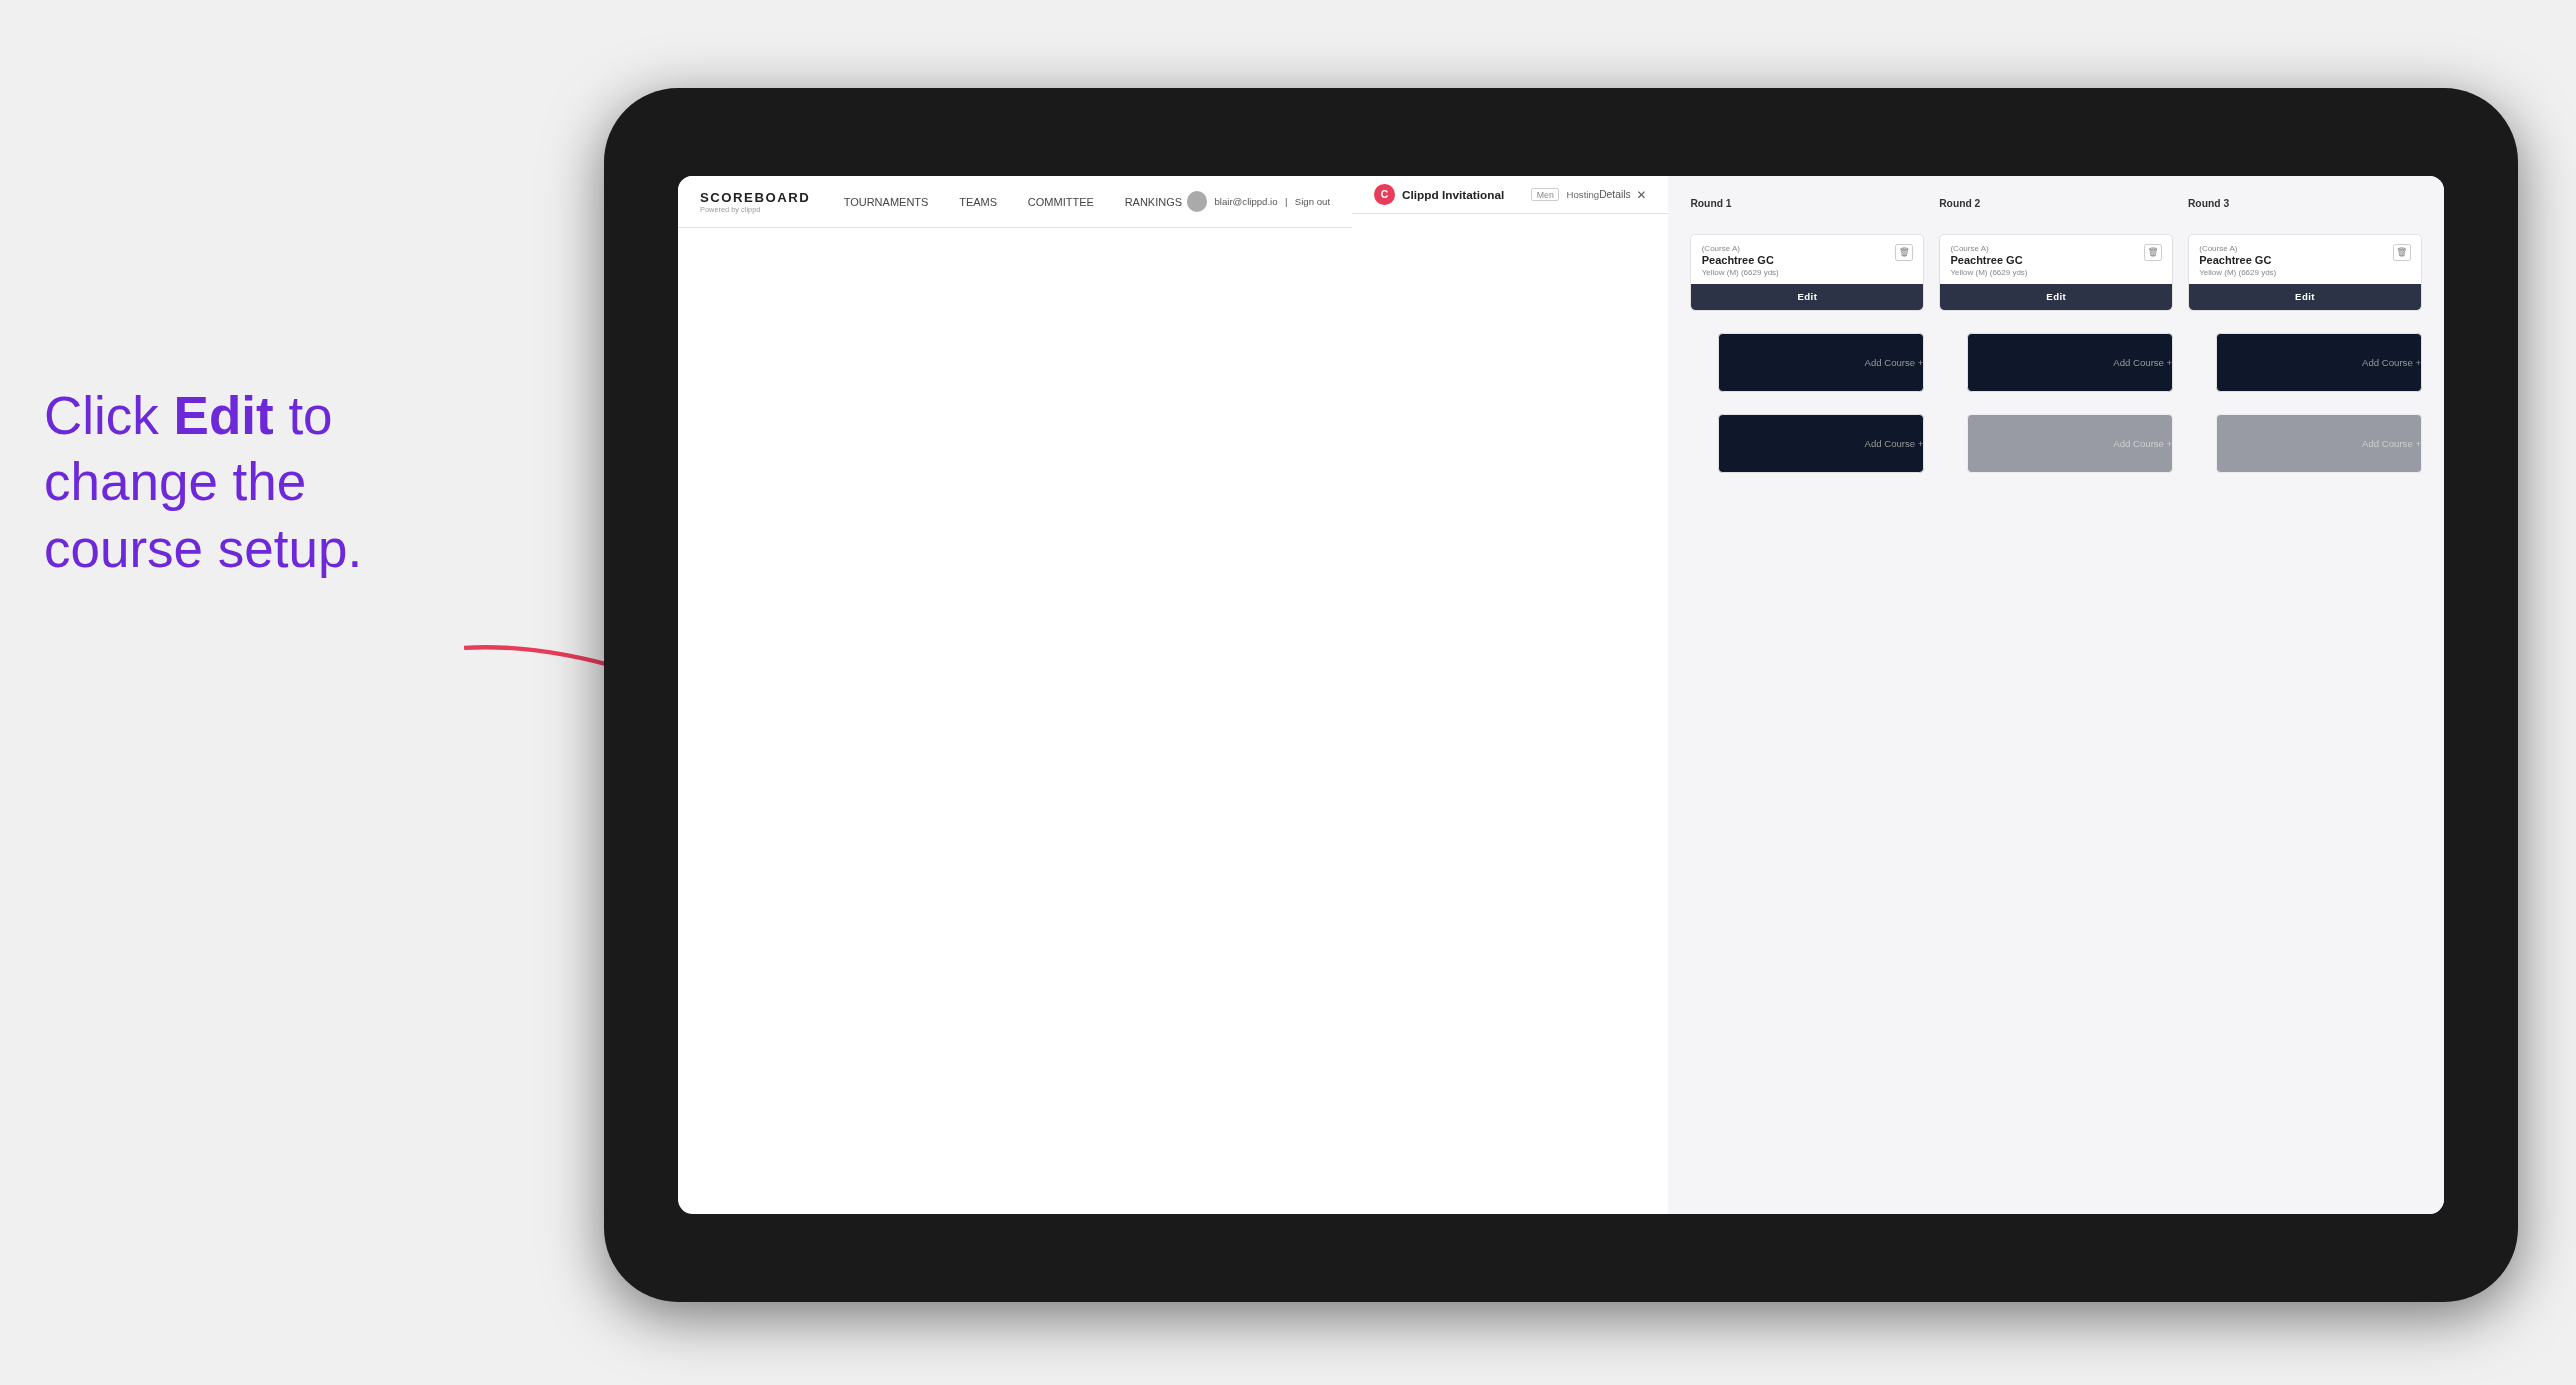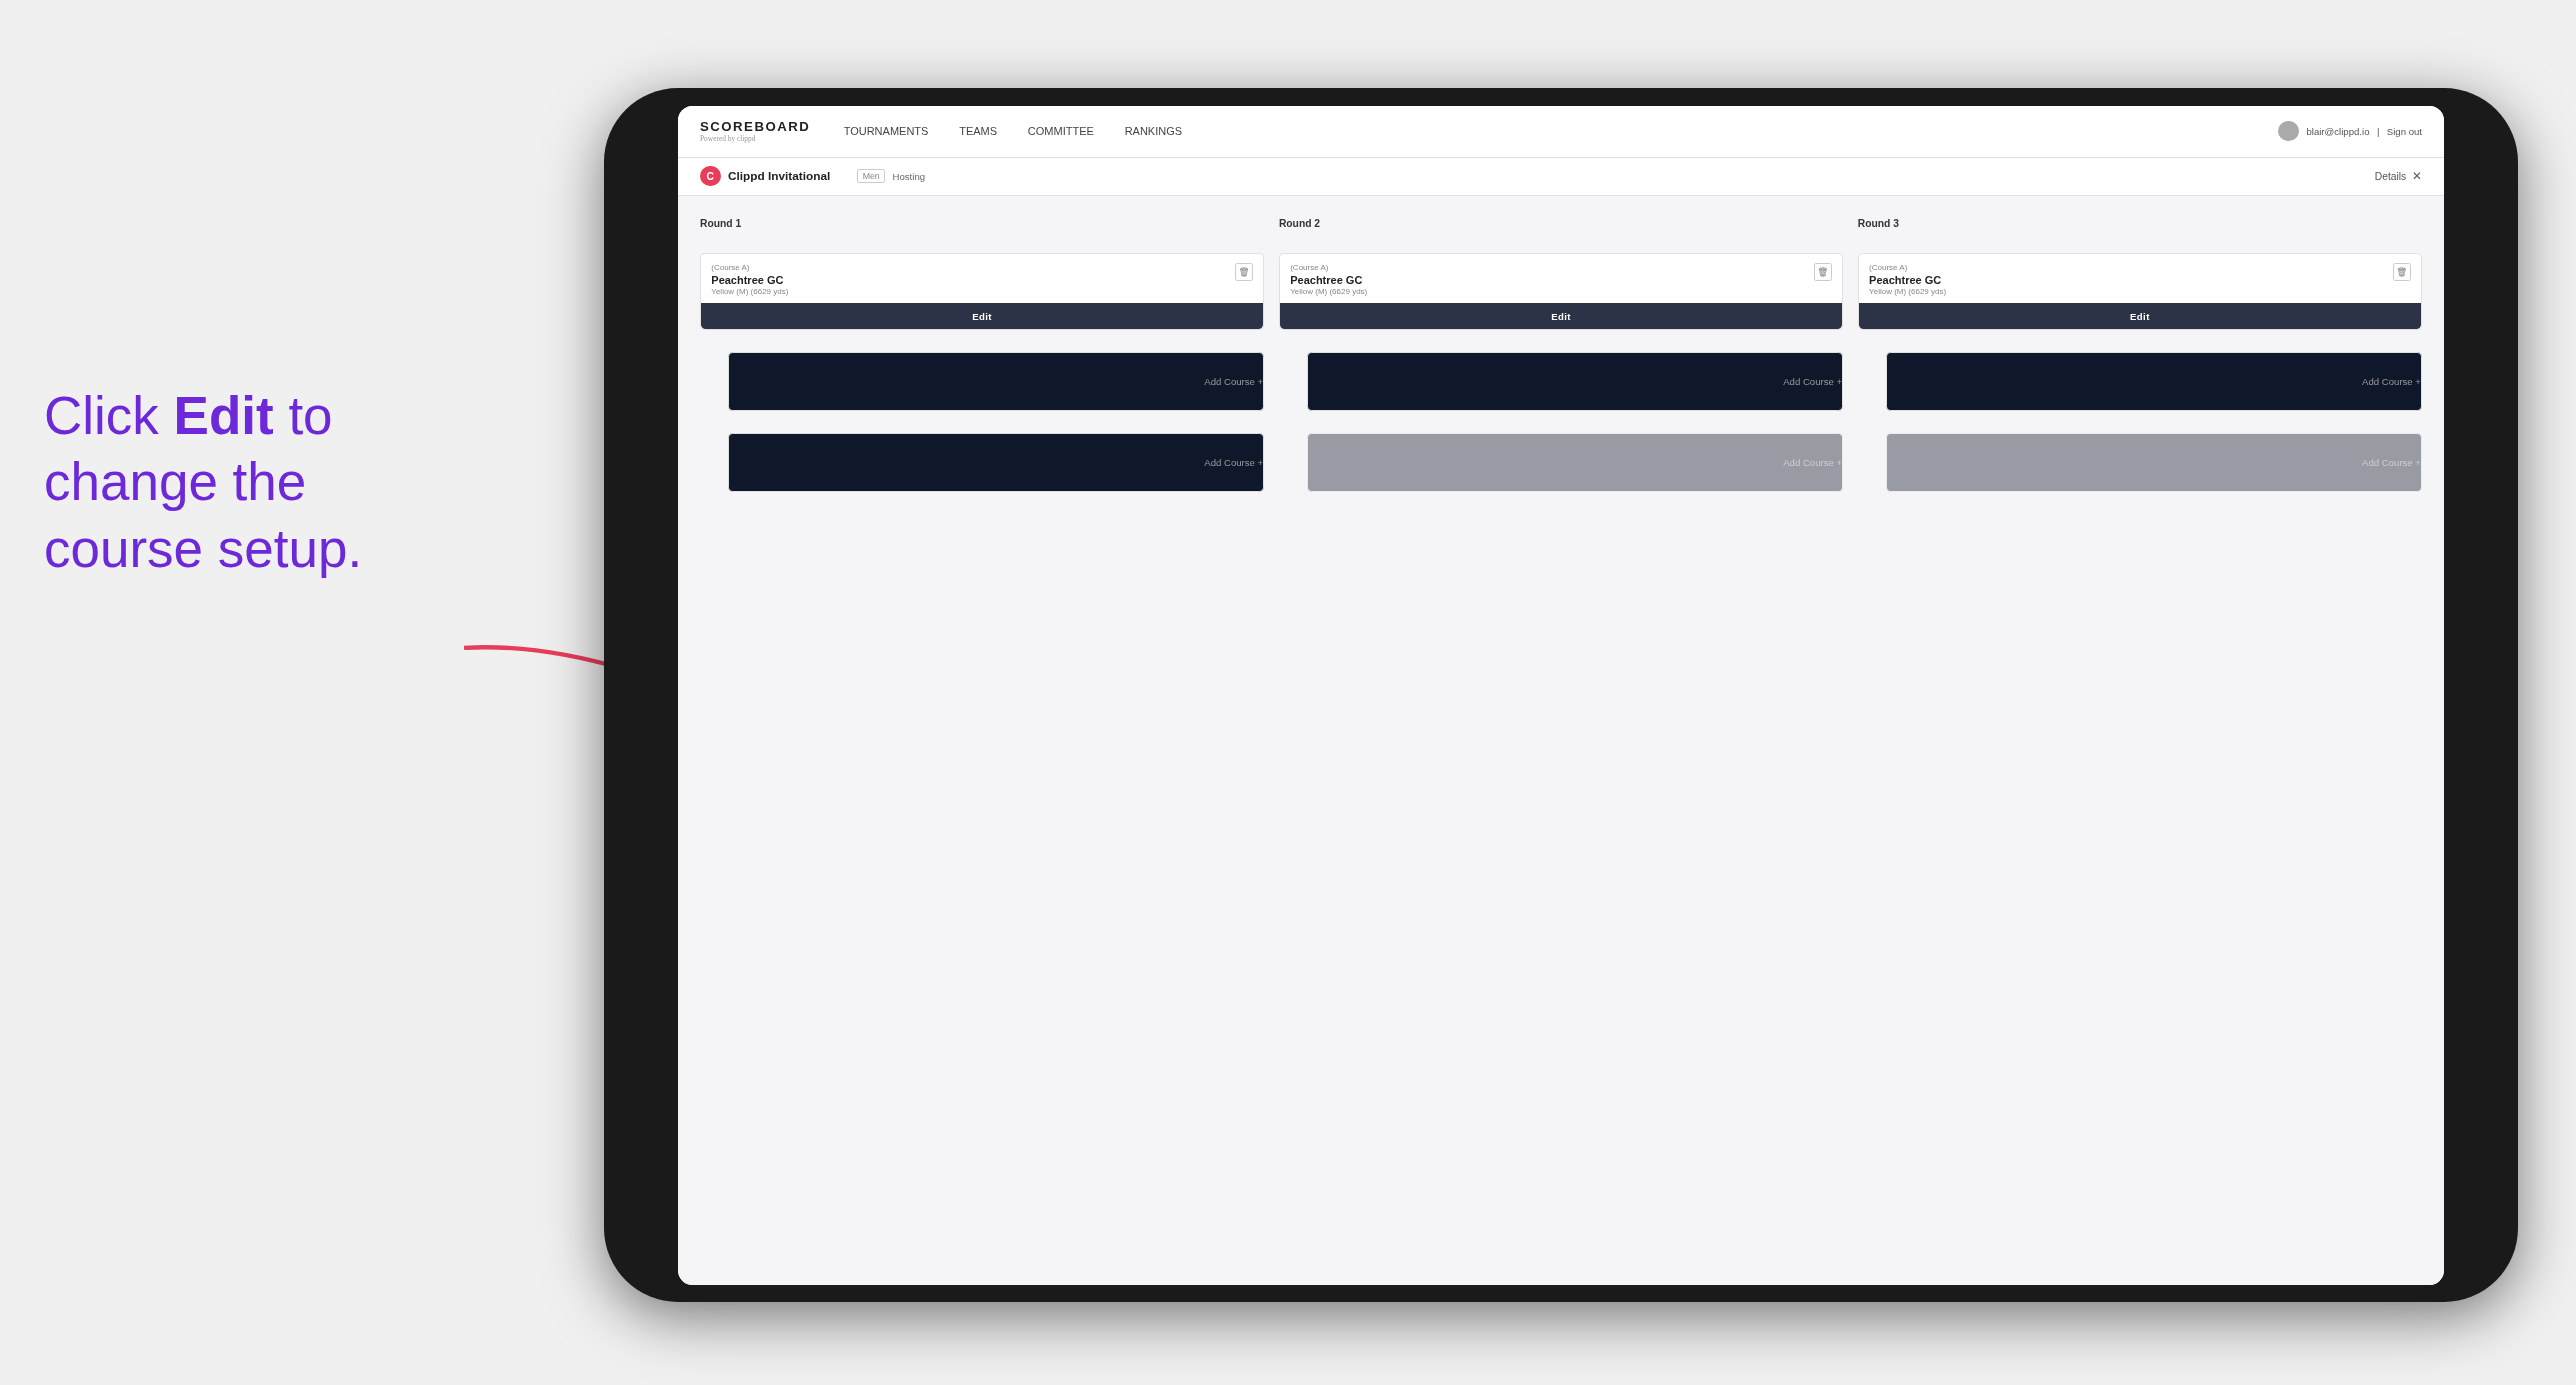--- a/index.html
+++ b/index.html
@@ -36,26 +36,26 @@
       background: #1a1a1a;
       border-radius: 74px;
       box-shadow: 0 14.7px 59px rgba(0,0,0,0.5);
       display: flex;
       align-items: center;
       justify-content: center;
     }
 
     .tablet-screen {
       width: 1766px;
-      height: 1179px;
+      height: 1038px;
       background: #fff;
       border-radius: 14.7px;
       overflow: hidden;
       display: flex;
-      flex-direction: column;
+      flex-direction: row;
     }
 
     
     .top-nav {
       background: #fff;
       border-bottom: 0.7px solid #e0e0e0;
       display: flex;
       align-items: center;
       padding: 0 22px;
       height: 52px;
@@ -69,21 +69,20 @@
     }
     .scoreboard-logo .logo-title {
       font-size: 13.2px;
       font-weight: 900;
       color: #222;
       letter-spacing: 1.5px;
     }
     .scoreboard-logo .logo-sub {
       font-size: 7.4px;
       color: #999;
-      font-family: Liberation Serif, serif;
     }
 
     .nav-items {
       display: flex;
       align-items: center;
       gap: 22px;
       flex: 1;
     }
     .nav-item {
       font-size: 11px;

